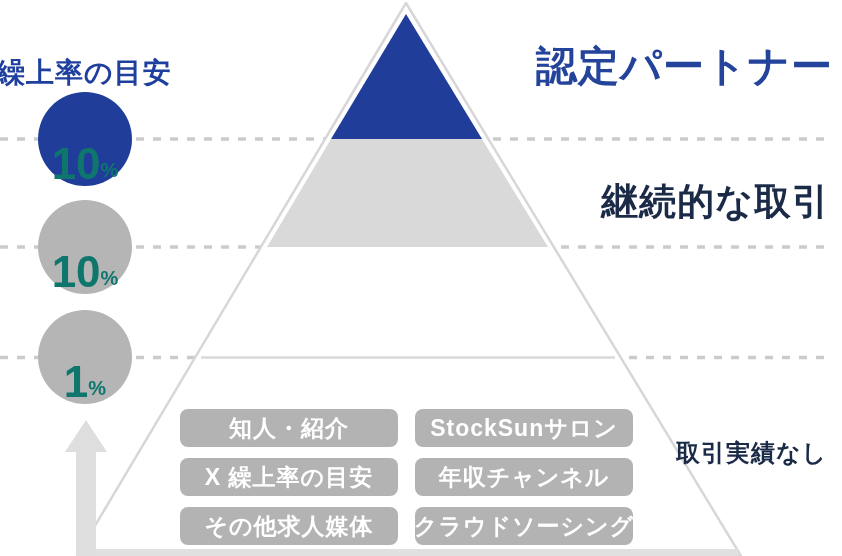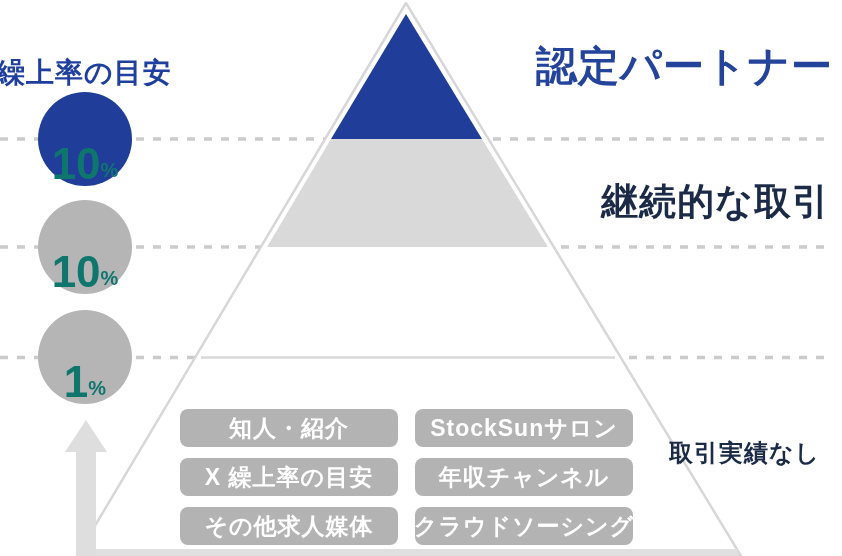--- a/index.html
+++ b/index.html
@@ -72,21 +72,21 @@
     right: 2px;
     font-size: 37px;
     font-weight: 800;
     color: #1b2b47;
     letter-spacing: 1px;
     line-height: 1;
     white-space: nowrap;
   }
   .level-keizoku { top: 183px; }
   .level-ari     { top: 293px; }
-  .level-nashi   { top: 441px; right: 12px; font-size: 24px; }
+  .level-nashi   { top: 441px; right: 5px; font-size: 24px; }
 
   .channels {
     left: 180px;
     top: 400px;
     display: grid;
     grid-template-columns: 218px 218px;
     column-gap: 17px;
     row-gap: 11px;
     margin-top: 9px;
   }

